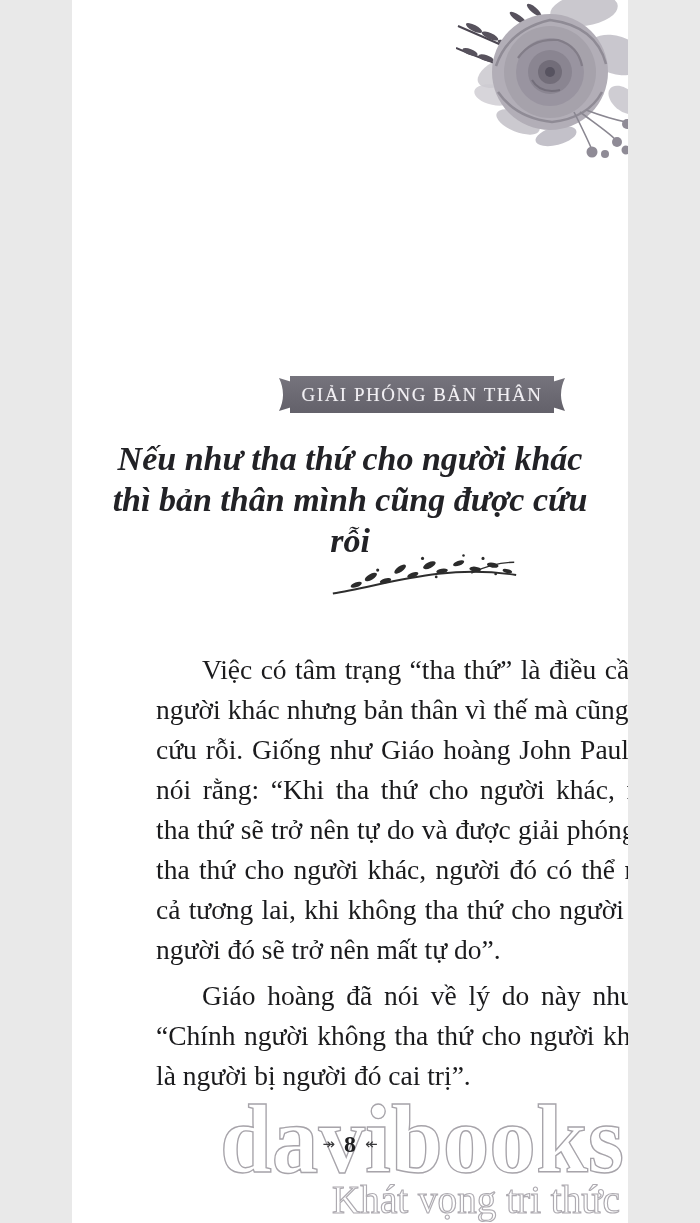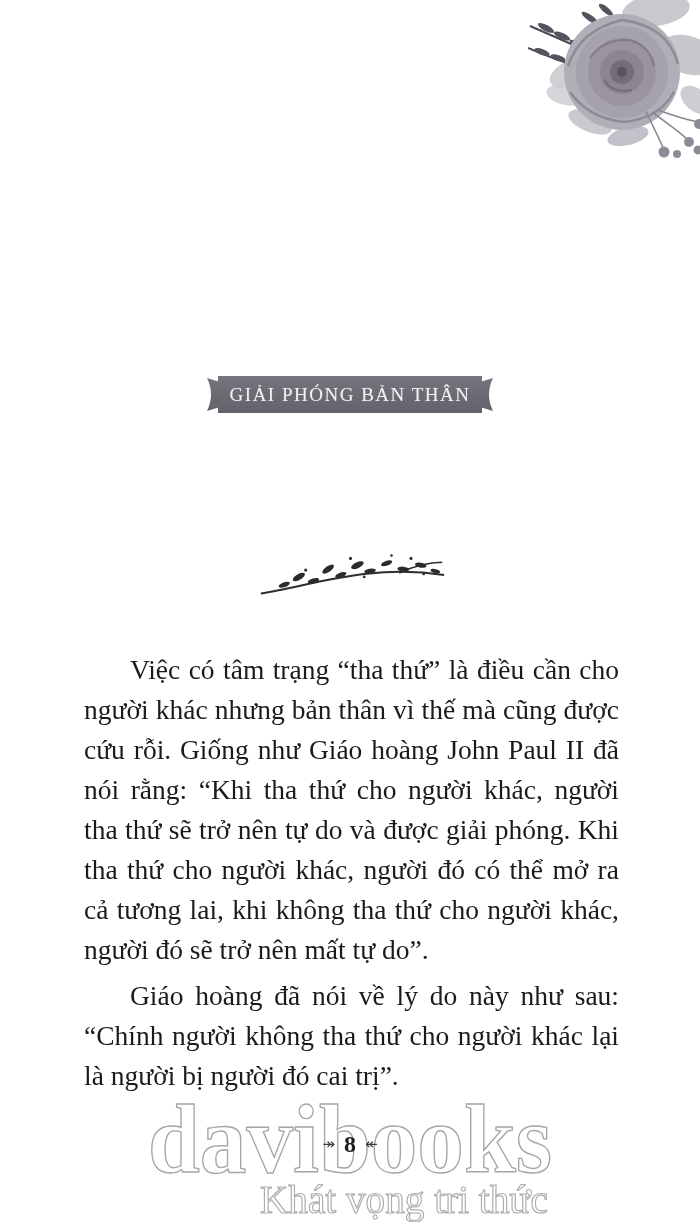--- a/index.html
+++ b/index.html
@@ -1,17 +1,17 @@
 <!DOCTYPE html>
 <html><head>
 <meta charset="utf-8">
 <style>
   html,body{margin:0;padding:0;background:#e9e9e9;}
   .page{
-    position:relative;width:700px;height:1223px;margin:0 auto;
+    position:relative;width:556px;height:1223px;margin:0 auto;
     background:#ffffff;overflow:hidden;
     font-family:"Liberation Serif",serif;color:#1c1c1e;
   }
   
   .flower{position:absolute;top:0;right:0;width:172px;height:160px;}
   
   .banner{position:absolute;left:204px;top:376px;width:292px;height:37px;}
   .banner svg{position:absolute;inset:0;width:100%;height:100%;}
   .banner .banner-label{
     position:absolute;inset:0;display:flex;align-items:center;justify-content:center;
@@ -110,20 +110,24 @@
           <stop offset="1" stop-color="#63616a"></stop>
         </linearGradient>
       </defs>
       <path d="M16,6 L3,2 Q11,18.5 3,35 L16,31 Z" fill="url(#ribgrad)"></path>
       <path d="M276,6 L289,2 Q281,18.5 289,35 L276,31 Z" fill="url(#ribgrad)"></path>
       <rect x="14" y="0" width="264" height="37" fill="url(#ribgrad)"></rect>
     </svg>
     <div class="banner-label">GIẢI PHÓNG BẢN THÂN</div>
   </div>
 
+  <div class="chapter-title">
+    <span>Nếu như tha thứ cho người khác</span>
+    <span>thì bản thân mình cũng được cứu rỗi</span>
+  </div>
 
   <svg class="divider" viewBox="0 0 200 56" aria-hidden="true">
     <path d="M6,48 C55,41 115,17 194,29" fill="none" stroke="#2d2d2d" stroke-width="2"></path>
     <path d="M148,27 C163,20 178,16 192,16" fill="none" stroke="#2d2d2d" stroke-width="1.4"></path>
     <g fill="#2b2b2b">
       <ellipse cx="30" cy="39" rx="6" ry="2.5" transform="rotate(-20 30 39)"></ellipse>
       <ellipse cx="45" cy="31" rx="7" ry="3" transform="rotate(-30 45 31)"></ellipse>
       <ellipse cx="60" cy="35" rx="6" ry="2.5" transform="rotate(-15 60 35)"></ellipse>
       <ellipse cx="75" cy="23" rx="7" ry="3" transform="rotate(-35 75 23)"></ellipse>
       <ellipse cx="88" cy="29" rx="6" ry="2.5" transform="rotate(-20 88 29)"></ellipse>

